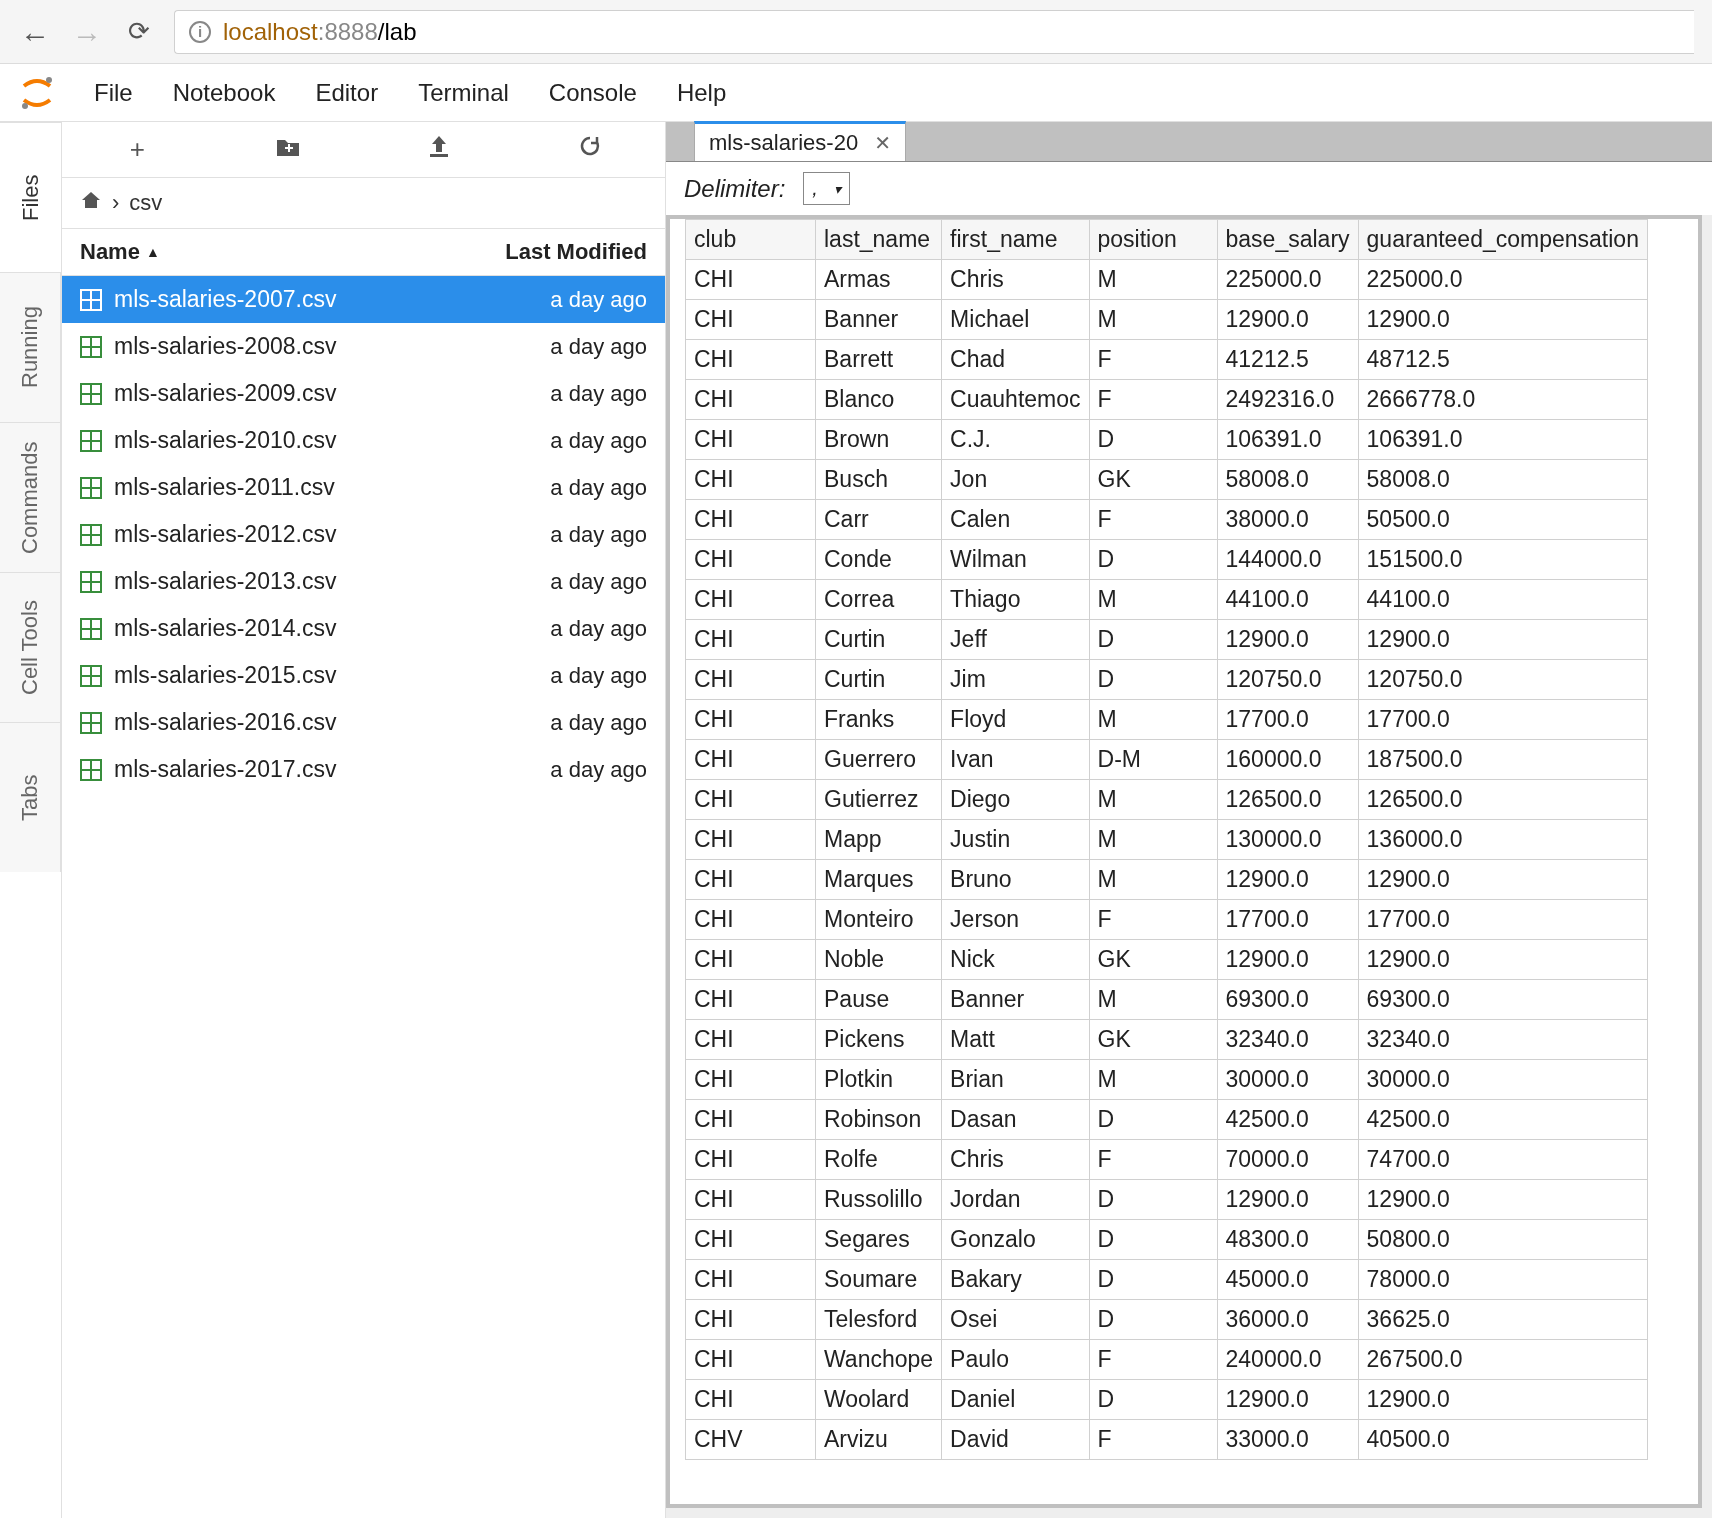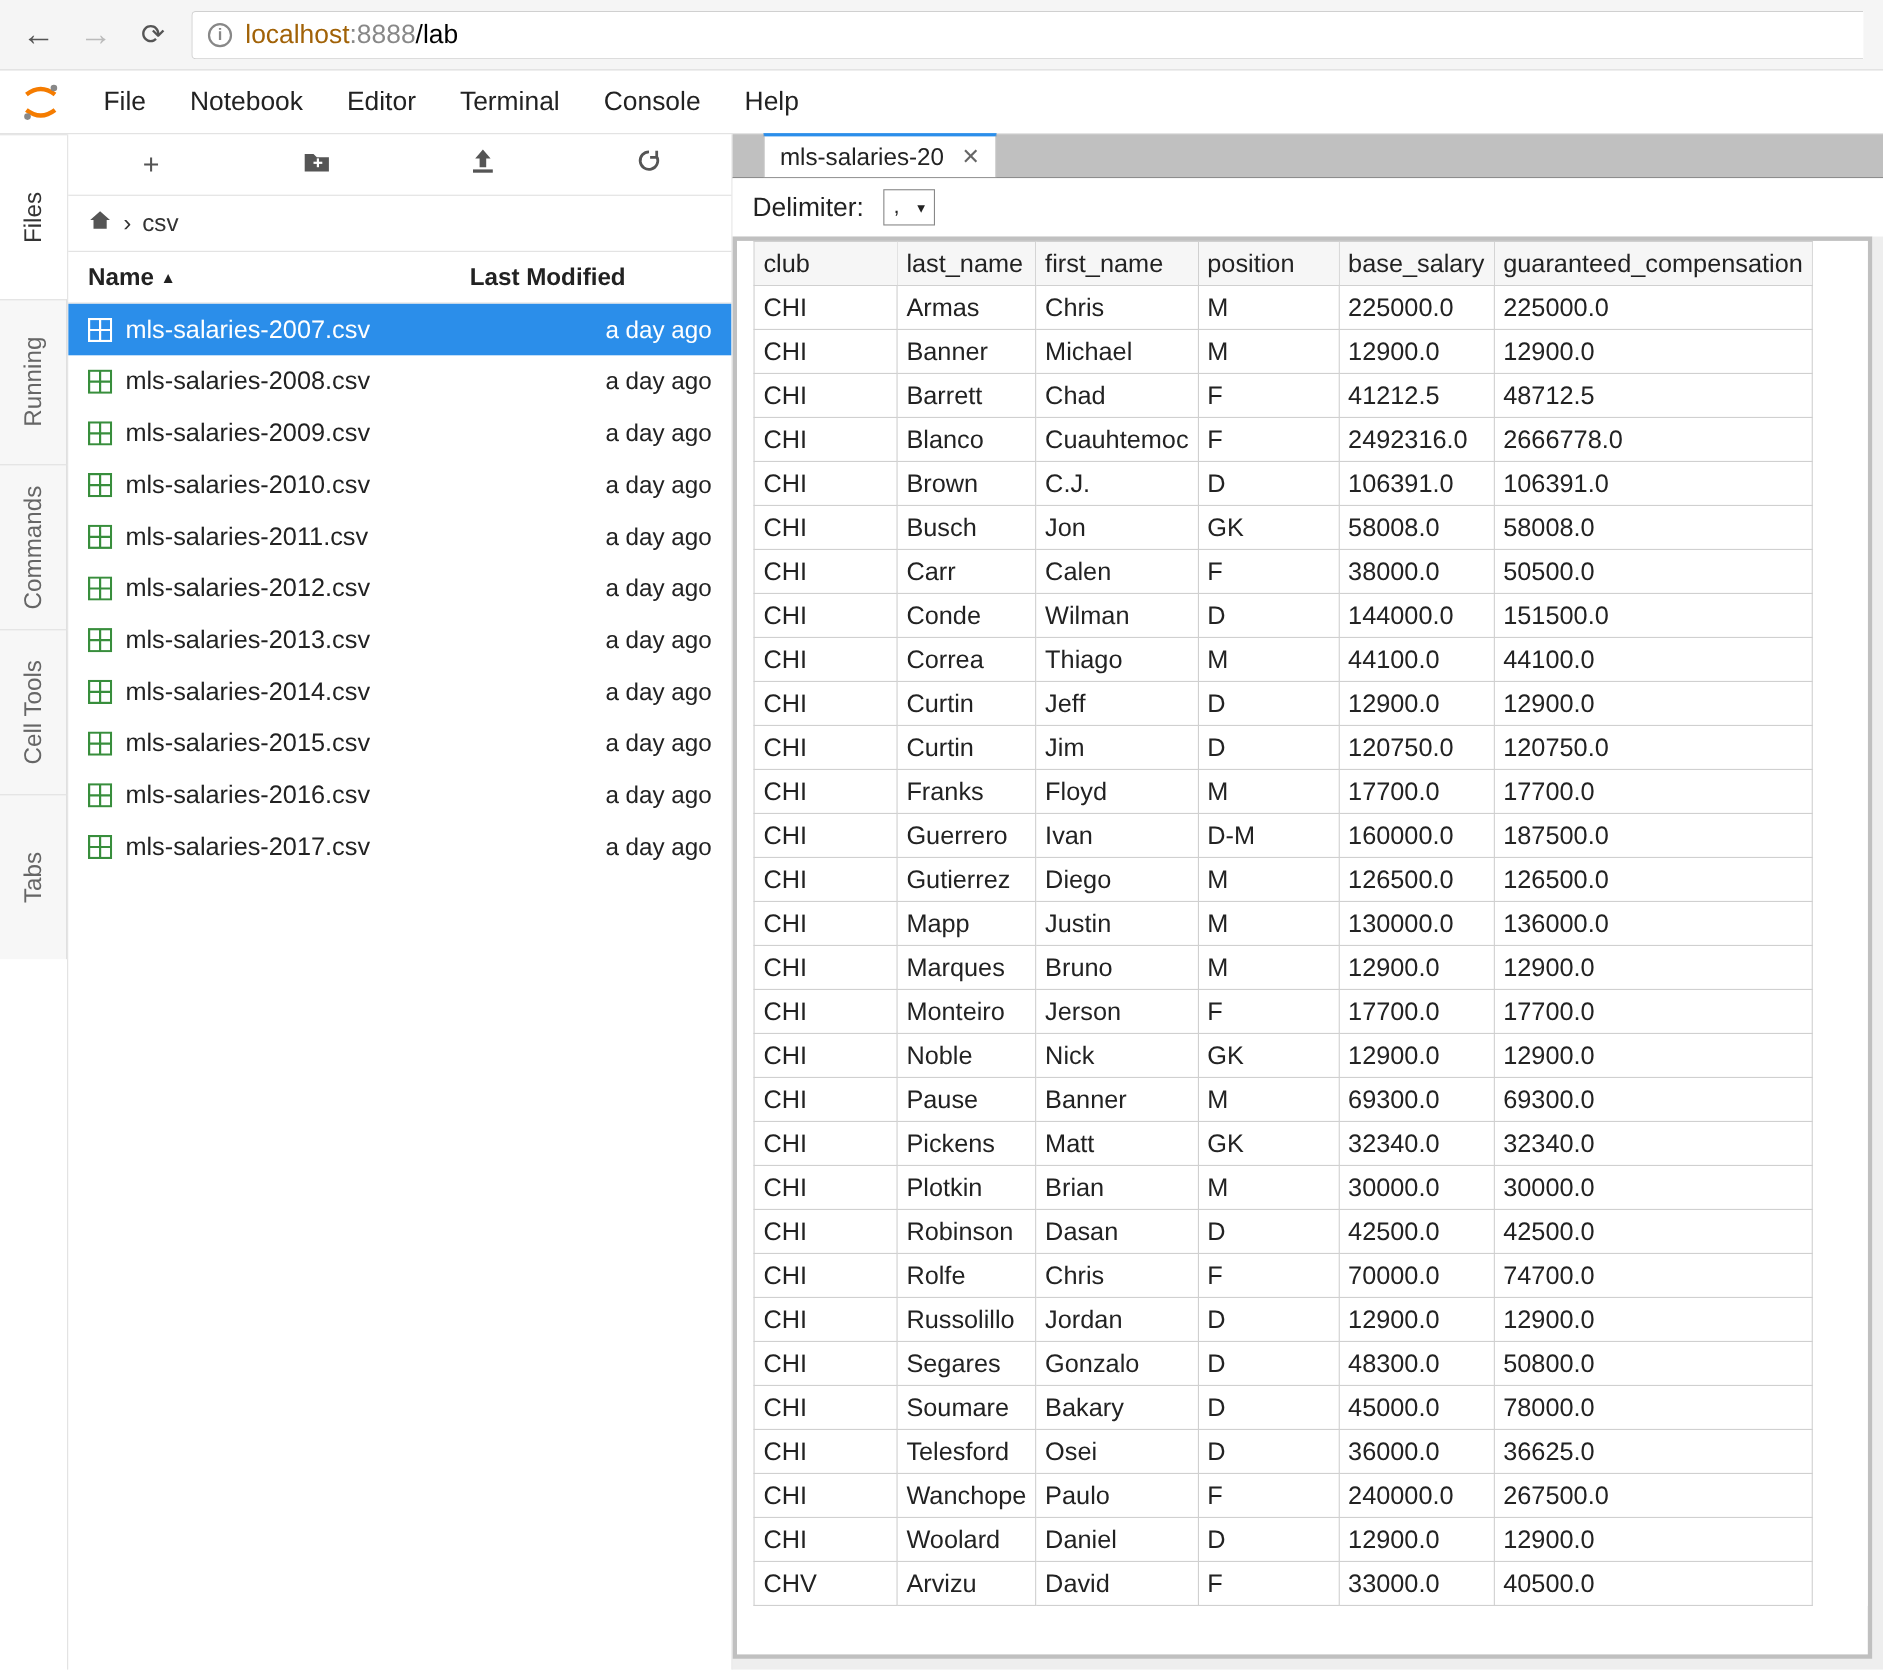--- a/index.html
+++ b/index.html
@@ -32,37 +32,37 @@
 .left-tab:not(.active) { background: #f7f7f7; color: #666; border-left: 1px solid #e0e0e0; }
 
 
 .filepanel { width: 604px; border-right: 1px solid #e0e0e0; display: flex; flex-direction: column; }
 .file-toolbar { height: 56px; display: flex; align-items: center; justify-content: space-around; border-bottom: 1px solid #e0e0e0; }
 .tool-btn { font-size: 26px; color: #555; cursor: pointer; width: 40px; text-align: center; }
 .breadcrumb { display: flex; align-items: center; padding: 12px 18px; font-size: 22px; gap: 10px; color: #333; }
 .breadcrumb .home { font-size: 22px; cursor: pointer; }
 .file-header { display: flex; align-items: center; padding: 10px 18px; font-size: 22px; font-weight: 600; border-bottom: 1px solid #e0e0e0; border-top: 1px solid #e0e0e0; }
 .file-header .col-name { flex: 1; display:flex; align-items:center; gap:6px;}
-.file-header .col-mod { width: 220px; }
+.file-header .col-mod { width: 220px; text-align: right; }
 .file-list { flex: 1; overflow: auto; }
 .file-row { display: flex; align-items: center; padding: 10px 18px; font-size: 23px; cursor: pointer; gap: 12px; }
 .file-row.selected { background: #2b8eea; color: #fff; }
 .file-row .ficon { width: 22px; height: 22px; flex-shrink:0; }
 .file-row .fname { flex: 1; }
 .file-row .fmod { width: 160px; text-align: right; font-size: 22px; }
 .sort-caret { font-size:14px; }
 
 
 .content { flex: 1; display: flex; flex-direction: column; min-width: 0; background: #eee; }
 .tabbar { display: flex; background: #c0c0c0; height: 40px; align-items: flex-end; padding-left: 28px; border-bottom: 1px solid #888; }
 .ctab { background: #fff; border: 1px solid #aaa; border-bottom: none; border-top: 3px solid #2b8eea; height: 40px; display: flex; align-items: center; padding: 0 14px; font-size: 22px; gap: 16px; cursor: pointer; max-width: 260px; margin-top: 38px; }
 .ctab .tlabel { white-space: nowrap; overflow: hidden; text-overflow: ellipsis; }
 .ctab .tclose { font-size: 20px; color: #666; cursor: pointer; }
 
-.delim-bar { background: #fff; padding: 10px 18px; display: flex; align-items: center; gap: 18px; font-size: 24px; }
+.delim-bar { background: #fff; padding: 10px 18px; display: flex; align-items: center; gap: 18px; font-size: 24px; font-style: italic; }
 .delim-select { border: 1px solid #888; padding: 4px 8px; font-size: 20px; display: inline-flex; align-items: center; gap: 16px; cursor: pointer; }
 .delim-select .caret { font-size: 14px; }
 
 .gridwrap { flex: 1; overflow: auto; background: #fff; border-top: 1px solid #ccc; margin: 0 10px 10px 0; border: 4px solid #c0c0c0; border-top: 4px solid #c0c0c0;}
 .gridinner { background:#fff; }
 table.grid { border-collapse: collapse; font-size: 23px; table-layout: fixed; margin-left: 15px; }
 table.grid th, table.grid td { border: 1px solid #d0d0d0; padding: 6px 8px; text-align: left; white-space: nowrap; overflow: hidden; text-overflow: ellipsis; background:#fff; }
 table.grid th { background: #f6f6f6; font-weight: 400; position: sticky; top: 0; }
 table.grid colgroup col.c0 { width: 130px; }
 table.grid colgroup col.c1 { width: 126px; }

